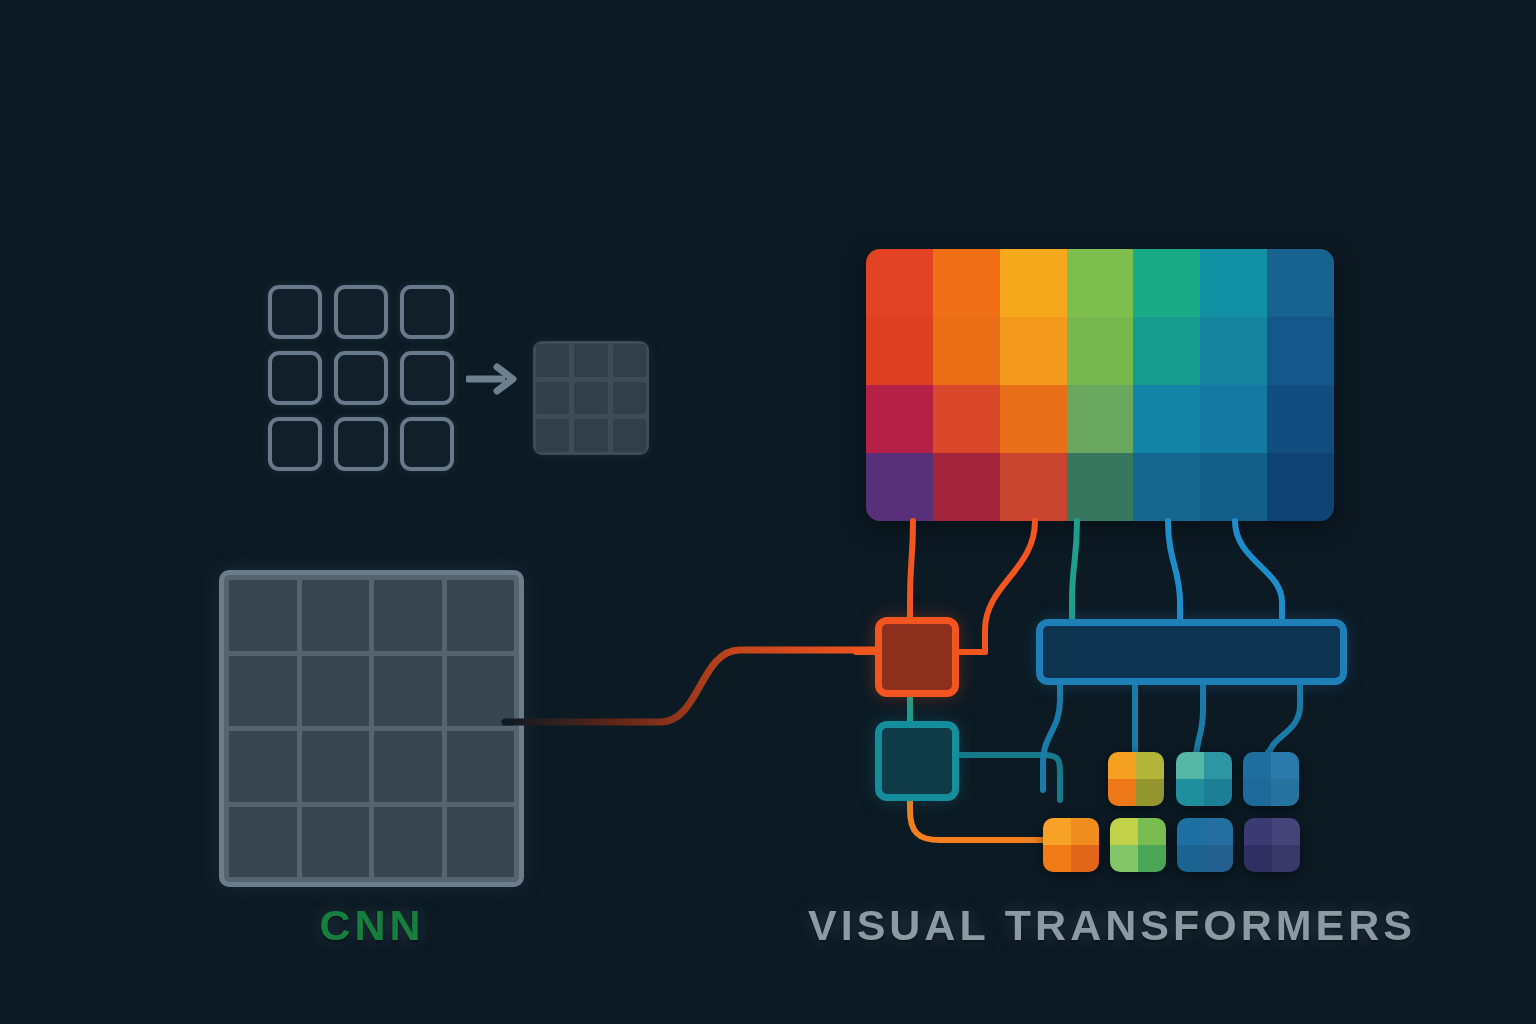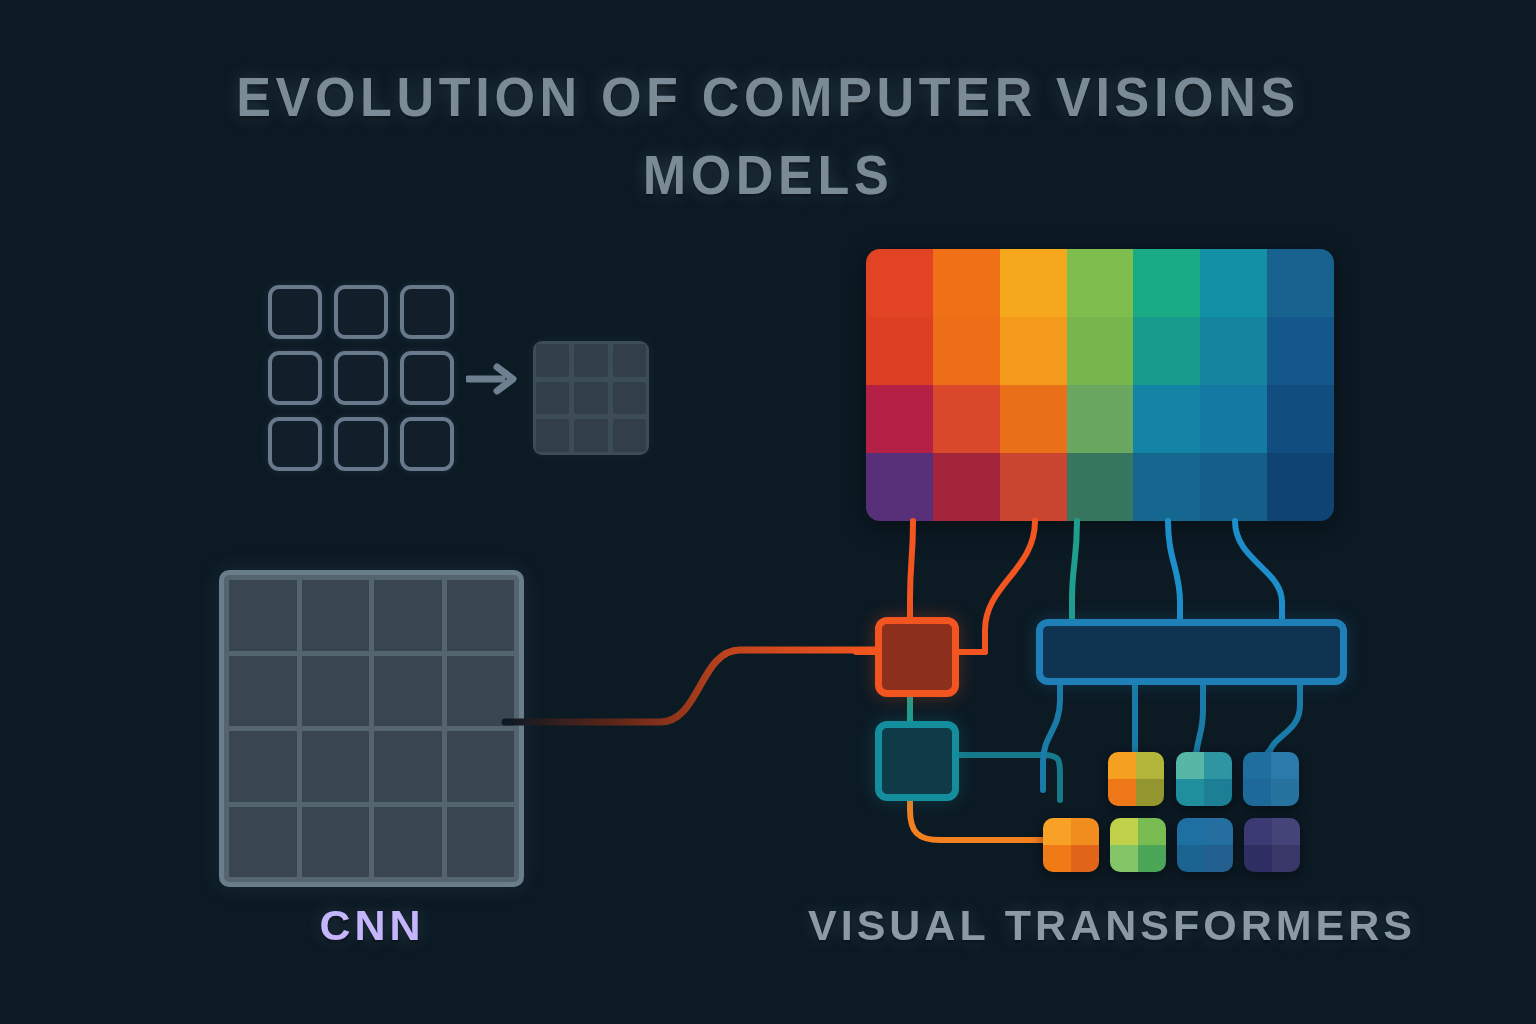--- a/index.html
+++ b/index.html
@@ -183,24 +183,20 @@
     grid-template-rows: 1fr 1fr;
     box-shadow: 0 3px 12px rgba(0,0,0,0.45);
   }
   .patch > i { display: block; width: 100%; height: 100%; }
 </style>
 </head>
 <body>
 
 <div id="stage" style="background: rgb(12, 26, 36);">
 
-  <div id="title-block">
-    <span class="title-line" style="color: rgb(123, 139, 149);">EVOLUTION OF COMPUTER VISIONS</span>
-    <span class="title-line" style="color: rgb(123, 139, 149);">MODELS</span>
-  </div>
 
   <div id="kernel-grid">
     <div class="kernel-cell"></div>
     <div class="kernel-cell"></div>
     <div class="kernel-cell"></div>
     <div class="kernel-cell"></div>
     <div class="kernel-cell"></div>
     <div class="kernel-cell"></div>
     <div class="kernel-cell"></div>
     <div class="kernel-cell"></div>
@@ -347,16 +343,16 @@
       <i style="background: rgb(27, 100, 146);"></i>
       <i style="background: rgb(35, 95, 143);"></i>
     </div>
   <div class="patch" id="patch-b4" style="left:1244px; top:818px;">
       <i style="background: rgb(59, 58, 114);"></i>
       <i style="background: rgb(69, 68, 121);"></i>
       <i style="background: rgb(48, 47, 99);"></i>
       <i style="background: rgb(57, 56, 104);"></i>
     </div>
 
-  <div class="footer-label" id="label-cnn" style="color: #c4b5fd;">CNN</div>
+  <div class="footer-label" id="label-cnn" style="color: #15803d;">CNN</div>
   <div class="footer-label" id="label-vit" style="color: rgb(139, 154, 164);">VISUAL TRANSFORMERS</div>
 
 </div>
 
 </body></html>

